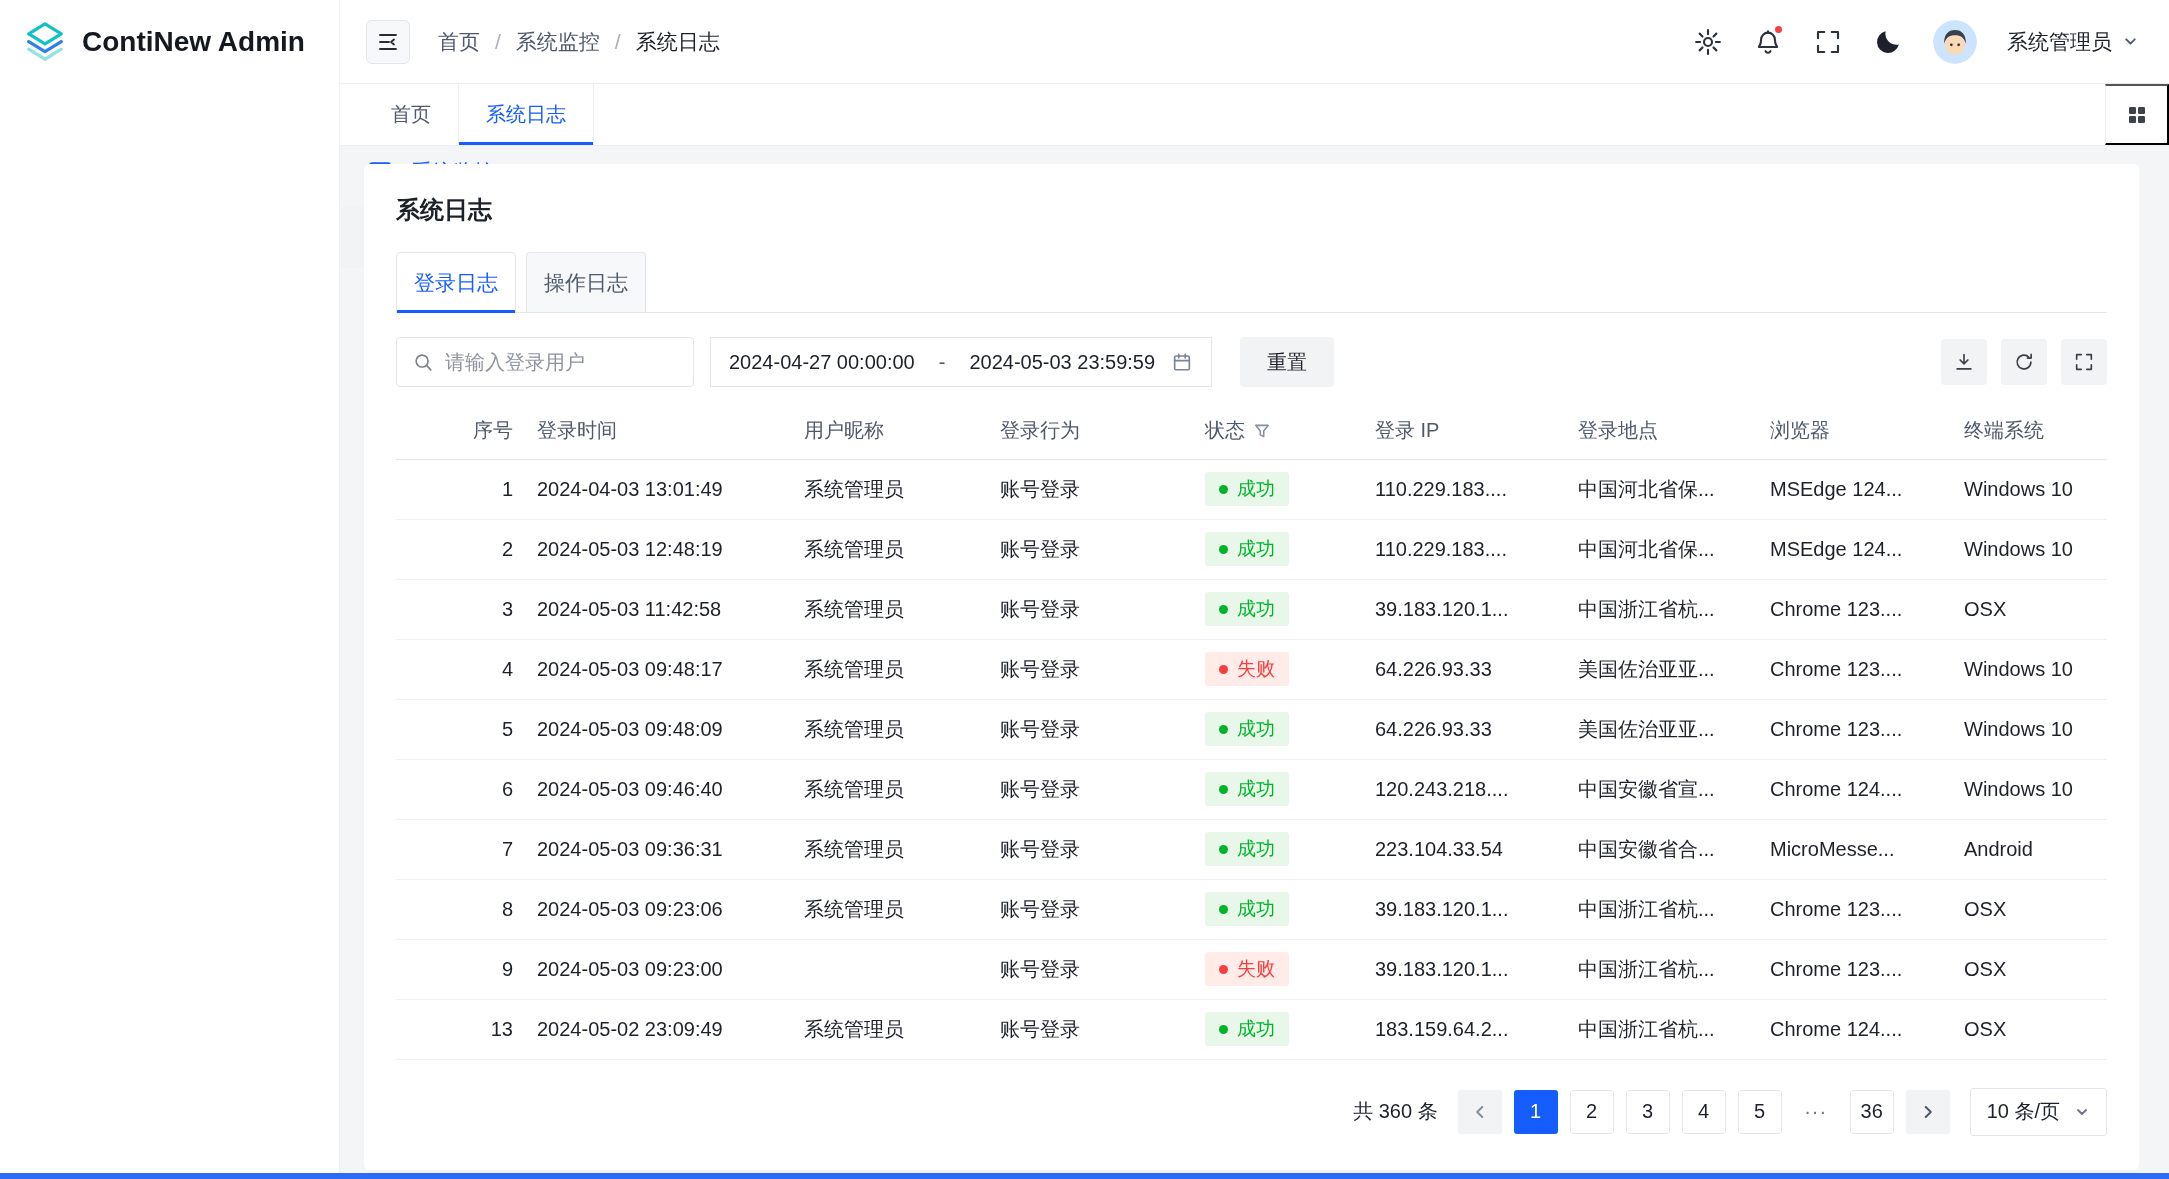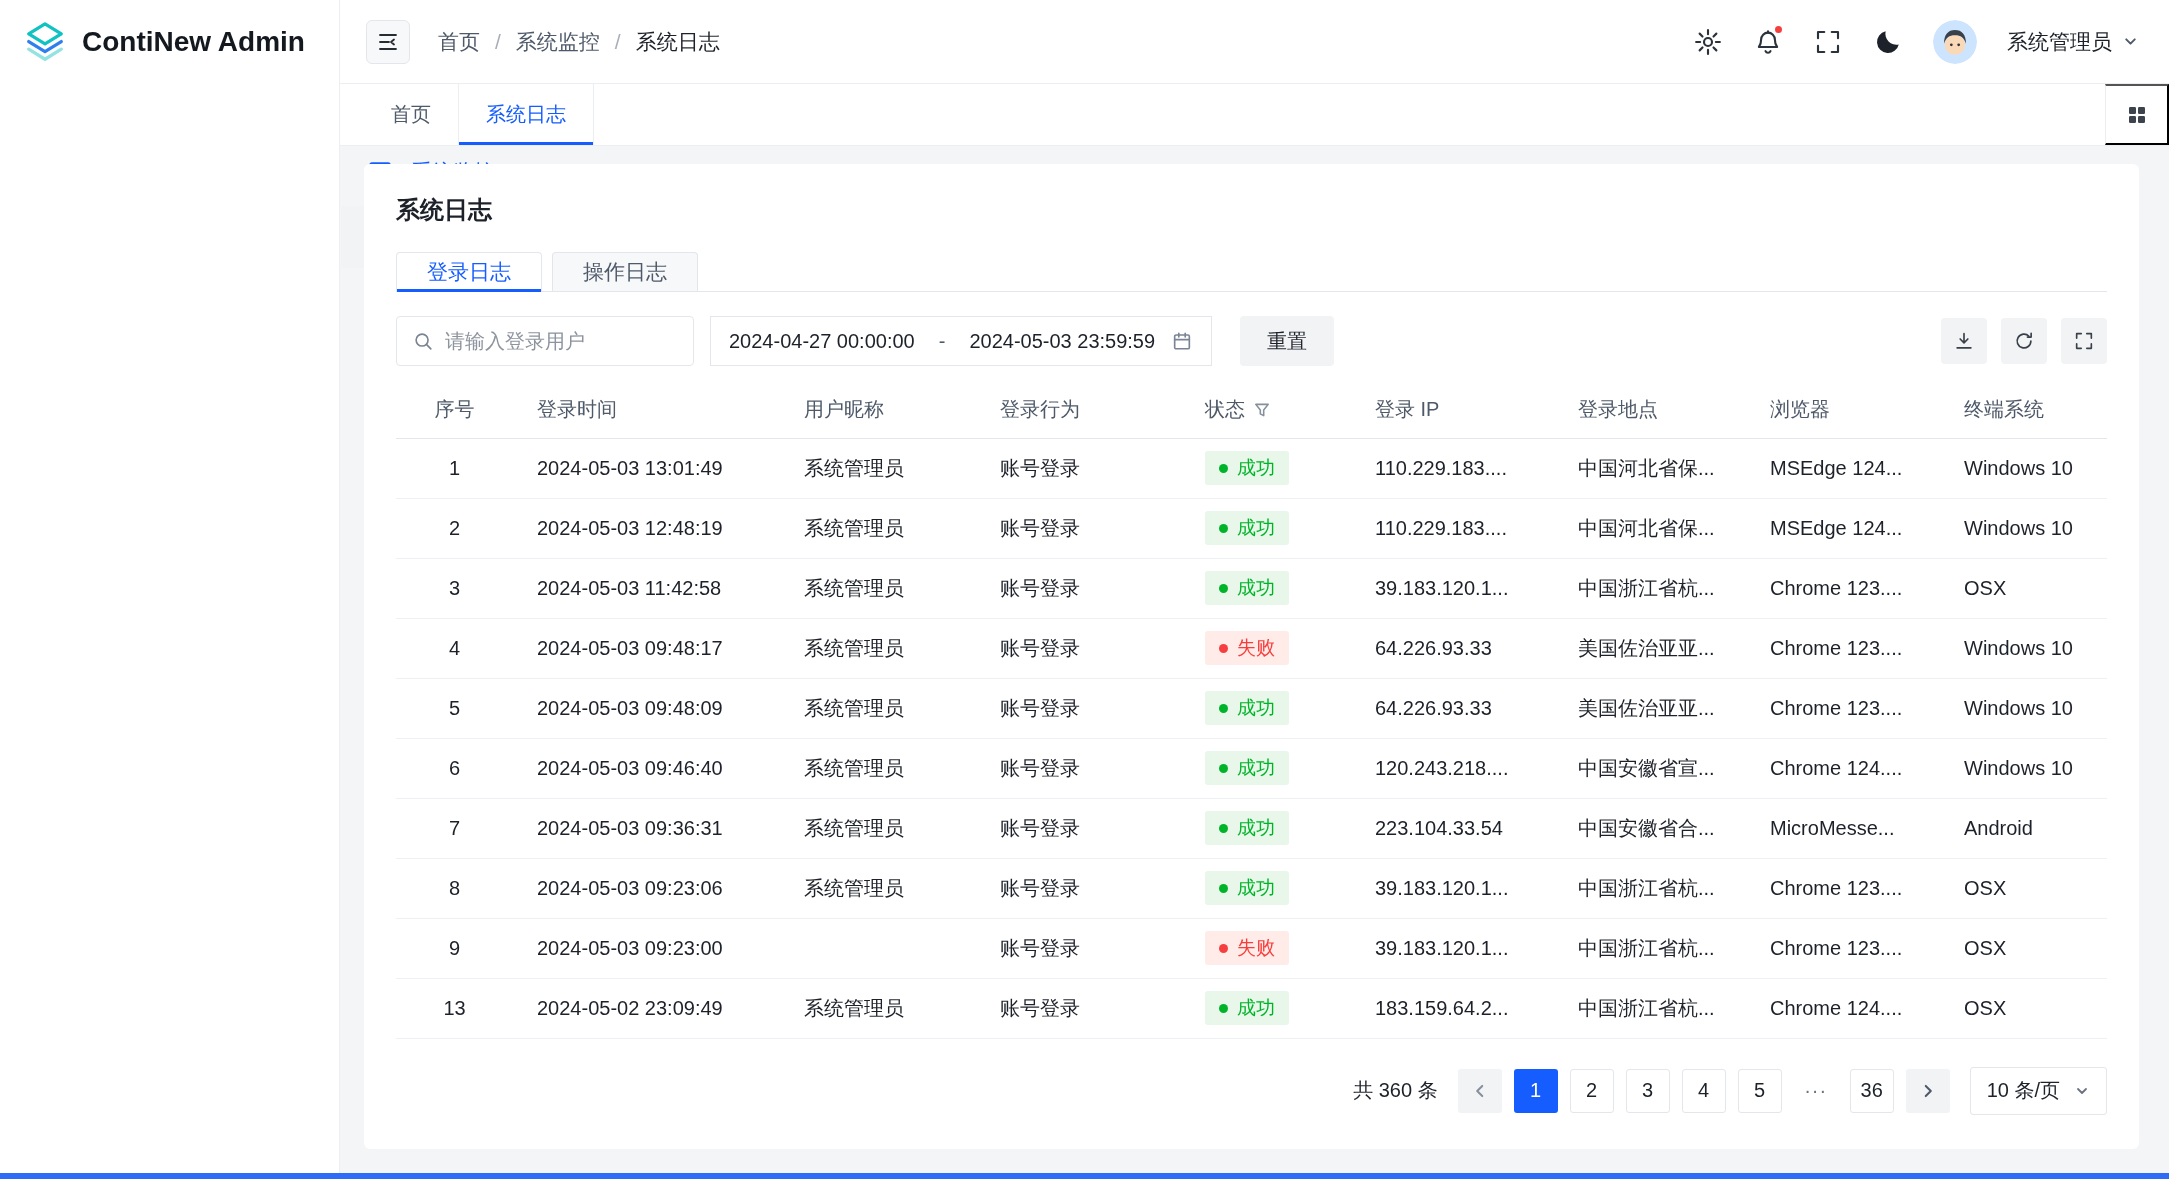--- a/index.html
+++ b/index.html
@@ -55,21 +55,21 @@
   .vtab.active::after{content:"";position:absolute;left:0;right:0;bottom:0;height:3px;background:var(--accent);}
   .strip-right{margin-left:auto;width:64px;border-left:1px solid var(--border-lite);display:flex;align-items:center;justify-content:center;color:#3c434d;cursor:pointer;background:none;}
   .strip-right svg{width:24px;height:24px;}
 
   
   .content{flex:1;padding:18px 30px 0 24px;overflow:hidden;}
   .card{background:#fff;border-radius:6px;padding:30px 32px 34px;}
   .page-title{font-size:24px;font-weight:bold;color:var(--text1);}
 
   .cardtabs{margin-top:26px;border-bottom:1px solid var(--border);display:flex;gap:10px;}
-  .ctab{height:39px;display:flex;align-items:center;padding:0 30px;font-size:21px;border:1px solid var(--border);border-bottom:none;border-radius:4px 4px 0 0;background:var(--fill1);color:var(--text2);cursor:pointer;position:relative;}
+  .ctab{height:60px;display:flex;align-items:center;padding:0 17px;font-size:21px;border:1px solid var(--border);border-bottom:none;border-radius:4px 4px 0 0;background:var(--fill1);color:var(--text2);cursor:pointer;position:relative;}
   .ctab.active{background:#fff;color:var(--accent);}
   .ctab.active::after{content:"";position:absolute;left:0;right:0;bottom:-1px;height:3px;background:var(--accent);}
 
   
   .filters{margin-top:24px;display:flex;align-items:center;gap:16px;}
   .search-box{width:298px;height:50px;border:1px solid var(--border);border-radius:4px;background:#fff;display:flex;align-items:center;gap:11px;padding:0 15px;}
   .search-box svg{width:22px;height:22px;color:#7b8494;flex-shrink:0;}
   .search-box input{border:none;outline:none;flex:1;font-size:20px;font-family:Liberation Serif, serif;color:var(--text1);background:transparent;min-width:0;}
   .search-box input::placeholder{color:#8d949e;}
   .range-box{height:50px;border:1px solid var(--border);border-radius:0;display:flex;align-items:center;padding:0 18px;font-size:20px;color:var(--text1);background:#fff;cursor:pointer;white-space:nowrap;}
@@ -77,21 +77,21 @@
   .range-box .cal{width:22px;height:22px;color:#7b8494;margin-left:16px;flex-shrink:0;}
   .reset-btn{height:50px;padding:0 27px;background:var(--fill2);border:none;border-radius:4px;font-size:20px;color:var(--text1);cursor:pointer;margin-left:12px;}
   .toolbar{margin-left:auto;display:flex;gap:14px;}
   .tool-btn{width:46px;height:46px;border-radius:4px;background:var(--fill2);border:none;display:flex;align-items:center;justify-content:center;color:#394049;cursor:pointer;}
   .tool-btn svg{width:22px;height:22px;}
 
   
   table.log-table{width:100%;margin-top:16px;border-collapse:collapse;table-layout:fixed;}
   .log-table th{height:56px;font-size:20px;font-weight:500;color:#4e5969;text-align:left;padding:0 8px 0 16px;border-bottom:1px solid var(--border);white-space:nowrap;overflow:hidden;}
   .log-table td{height:60px;font-size:20px;color:var(--text1);padding:0 8px 0 16px;border-bottom:1px solid #eef0f4;white-space:nowrap;overflow:hidden;}
-  .log-table .col-index{text-align:center;padding-left:0;}
+  .log-table .col-index{text-align:right;padding-left:0;}
   .th-inner{display:inline-flex;align-items:center;gap:8px;}
   .funnel{width:18px;height:18px;color:#86909c;cursor:pointer;}
   .pill{display:inline-flex;align-items:center;gap:9px;height:34px;padding:0 14px;border-radius:3px;font-size:19px;}
   .pill .dot{width:9px;height:9px;border-radius:50%;display:inline-block;}
   .pill.ok{background:var(--success-bg);color:var(--success);}
   .pill.ok .dot{background:var(--success);}
   .pill.fail{background:var(--danger-bg);color:var(--danger);}
   .pill.fail .dot{background:var(--danger);}
 
   
@@ -339,21 +339,21 @@
             <th>登录 IP</th>
             <th>登录地点</th>
             <th>浏览器</th>
             <th>终端系统</th>
           </tr>
         </thead>
         <tbody>
 
         <tr>
             <td class="col-index">1</td>
-            <td>2024-05-03 13:01:49</td>
+            <td>2024-04-03 13:01:49</td>
             <td>系统管理员</td>
             <td>账号登录</td>
             <td>
               <span class="pill ok">
                 <i class="dot"></i>
                 <span>成功</span>
               </span>
             </td>
             <td>110.229.183....</td>
             <td>中国河北省保...</td>

